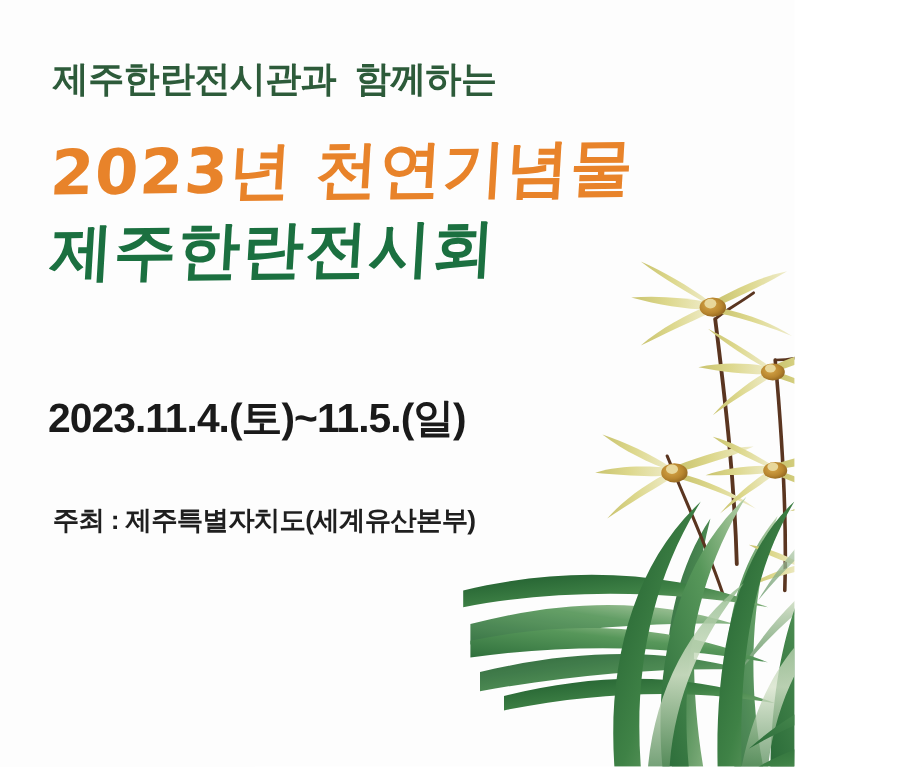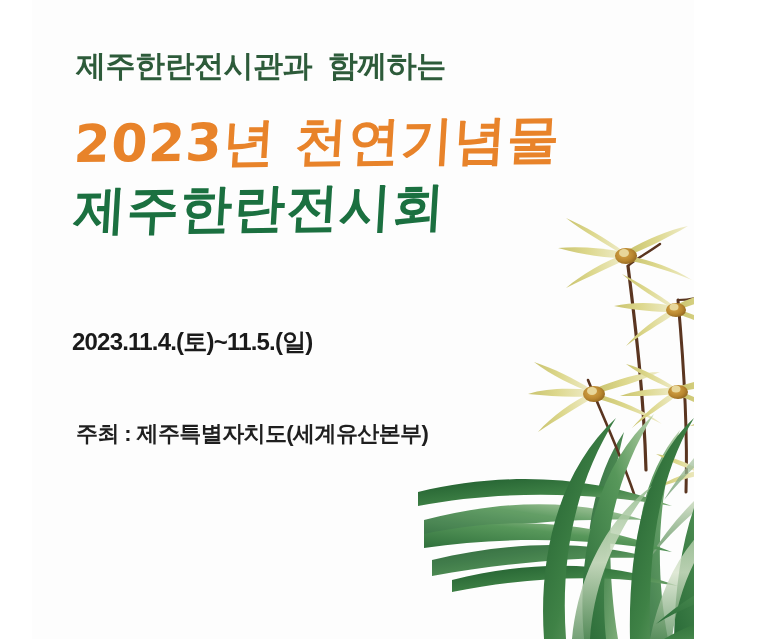--- a/index.html
+++ b/index.html
@@ -8,21 +8,20 @@
     padding: 0;
     background: #ffffff;
   }
   #poster {
     position: relative;
     width: 662px;
     height: 639px;
     background: #fdfdfd;
     overflow: hidden;
     font-family: "Liberation Sans", "DejaVu Sans", sans-serif;
-    margin-left: 32px;
     -webkit-font-smoothing: antialiased;
   }
 
   
   #artwork {
     position: absolute;
     inset: 0;
     pointer-events: none;
   }
 
@@ -65,21 +64,21 @@
   .headline-2 {
     top: 176px;
     font-size: 52px;
     color: #1b7040;
   }
 
   .date-line {
     position: absolute;
     left: 40px;
     top: 326px;
-    font-size: 24px;
+    font-size: 34px;
     font-weight: 700;
     letter-spacing: -0.8px;
     color: #1a1a1a;
     white-space: pre;
   }
   .venue-line {
     position: absolute;
     left: 40px;
     top: 367px;
     font-size: 32px;

